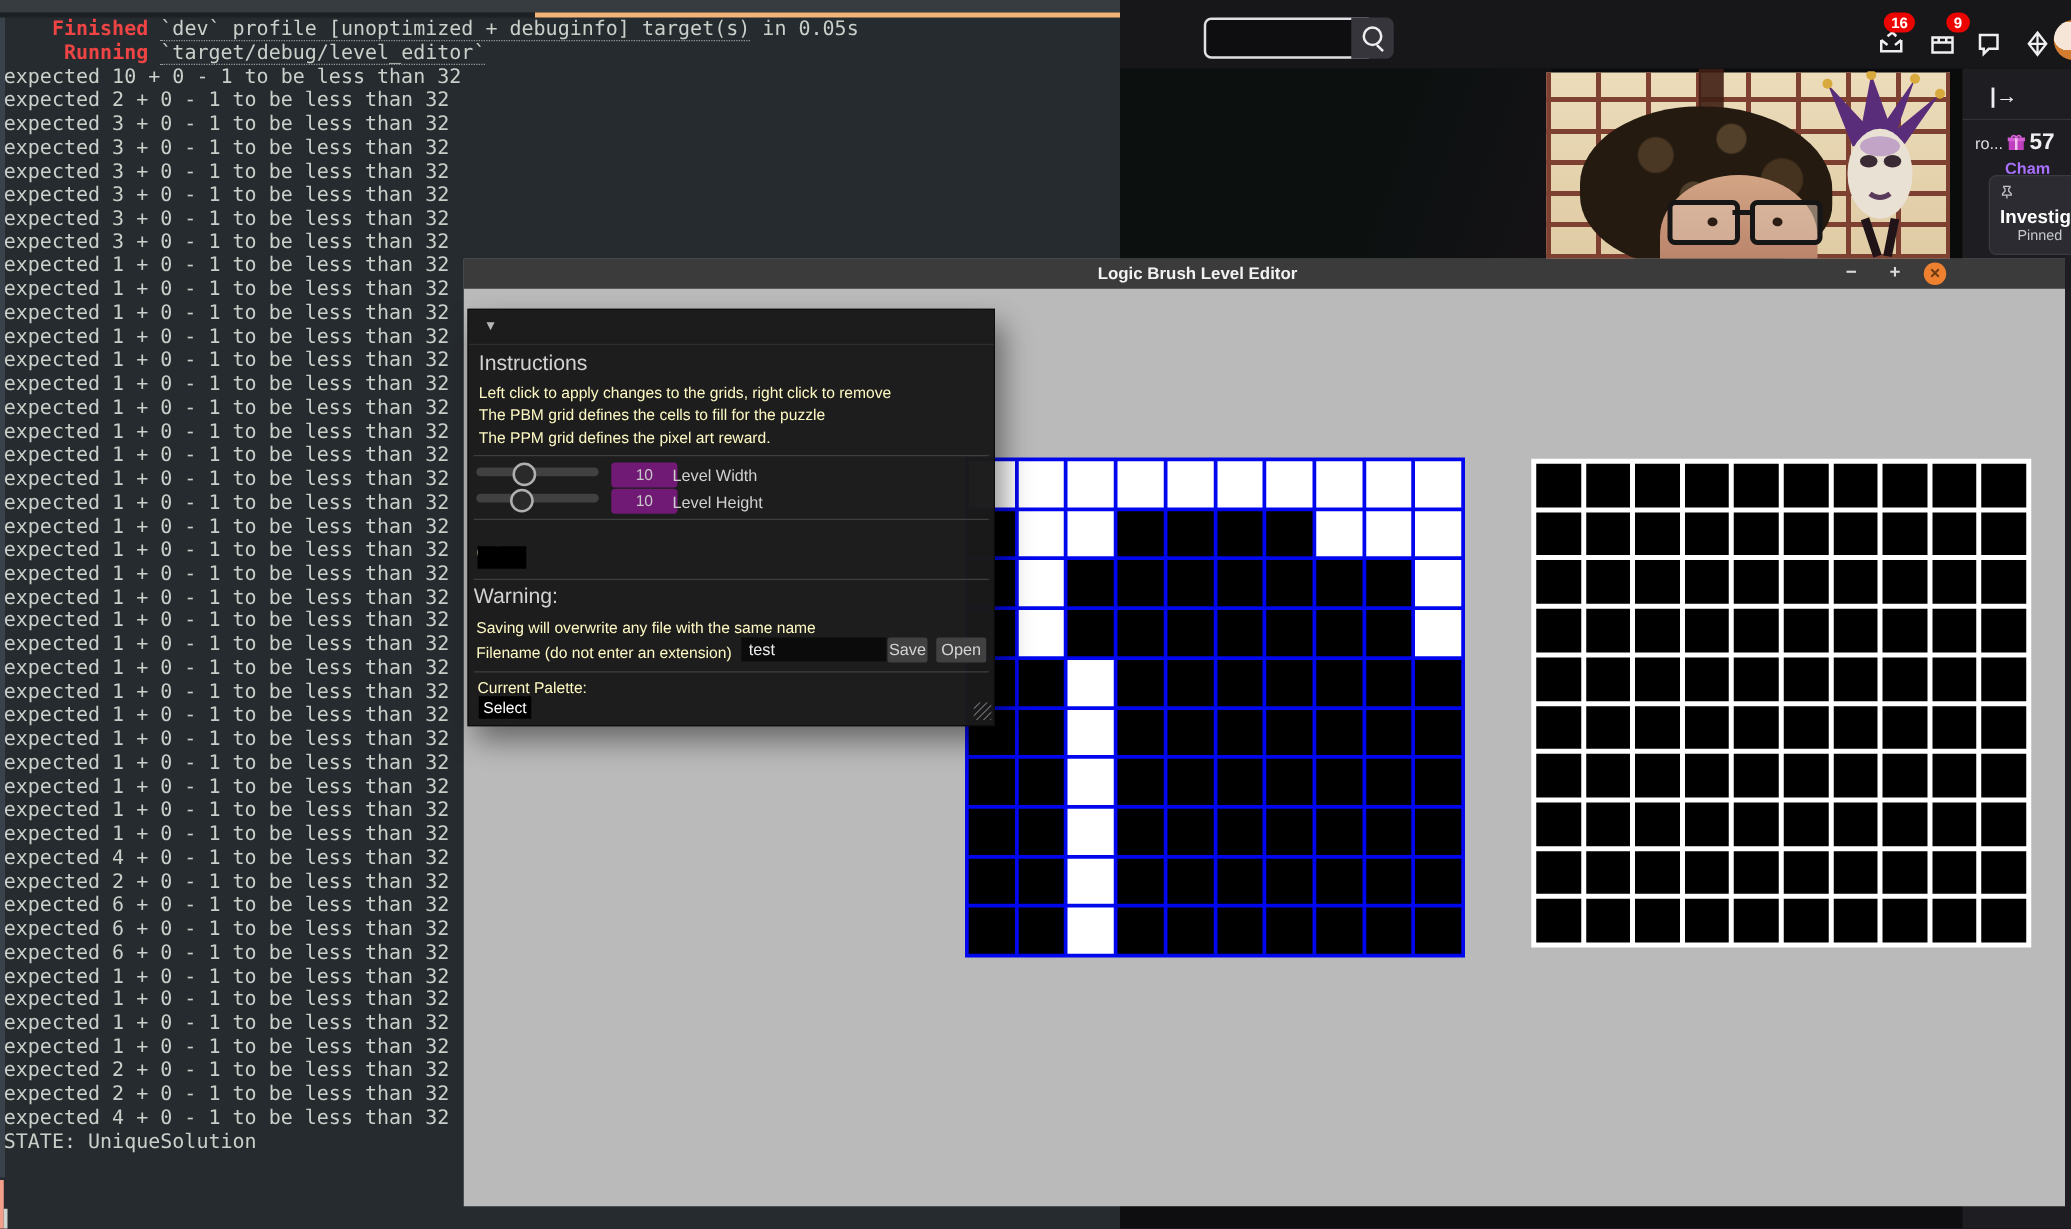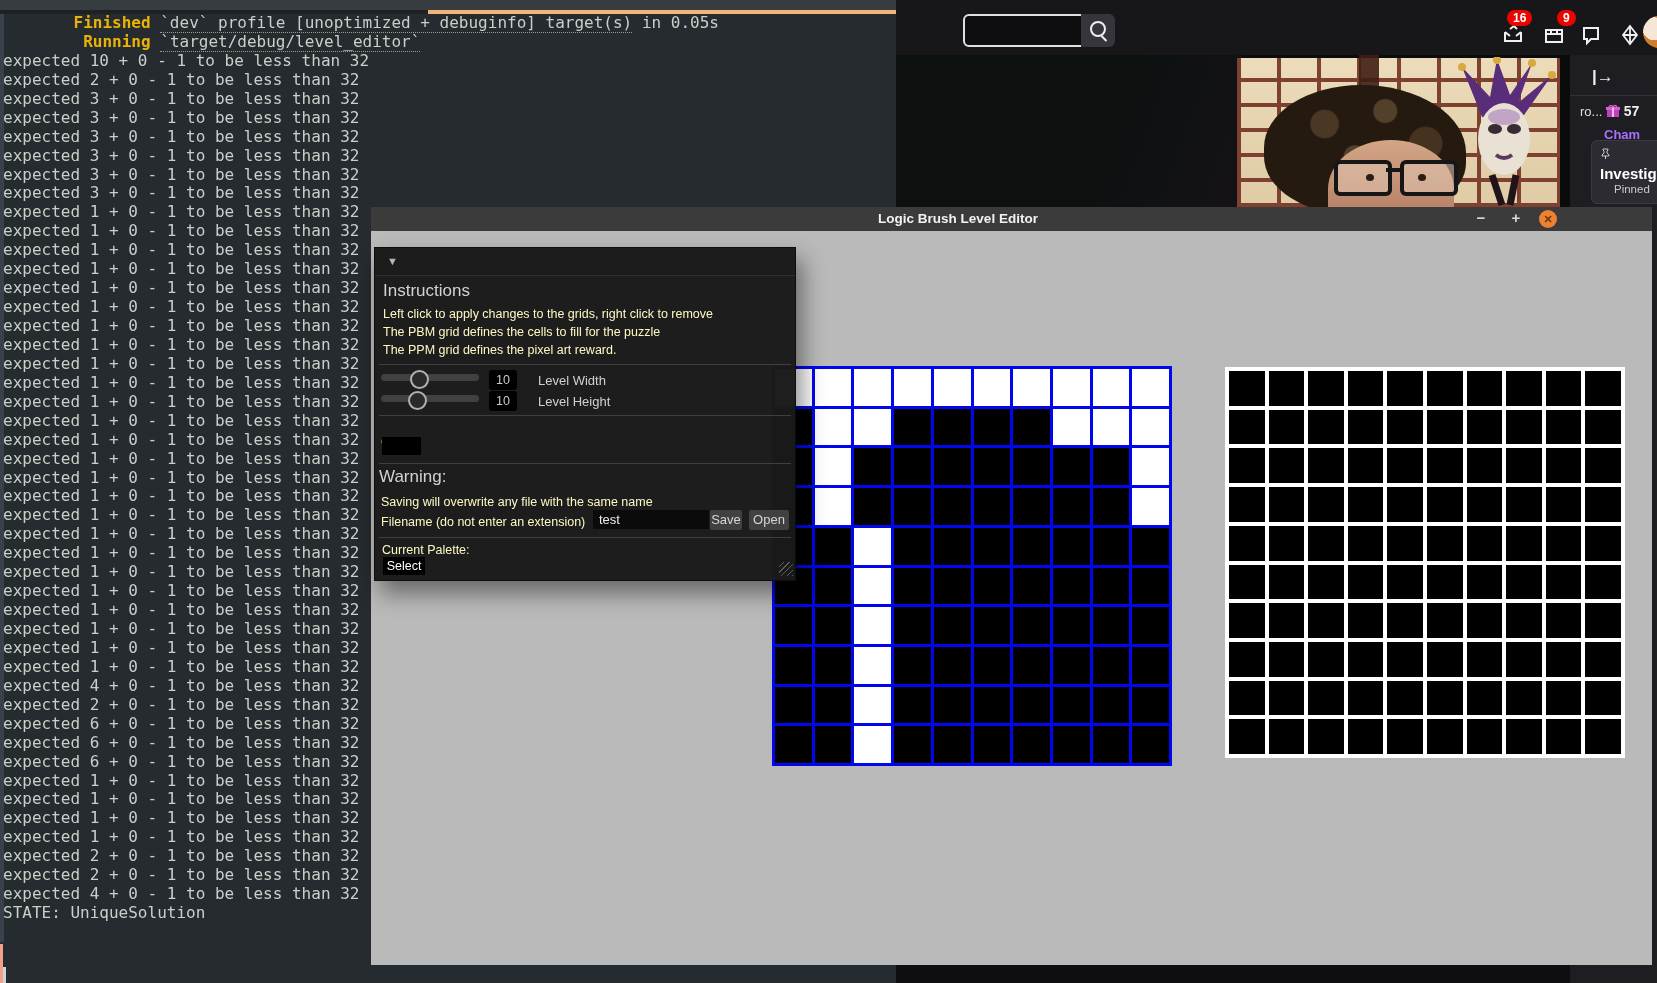--- a/index.html
+++ b/index.html
@@ -8,21 +8,21 @@
   .abs{position:absolute;}
 
   
   .terminal{left:0;top:0;width:896px;height:983px;background:#262b2f;z-index:1;}
   .term-topbar{left:0;top:0;width:896px;height:10px;background:#373c41;}
   .term-accent-left{left:0;top:10px;width:428px;height:4px;background:#1d2124;}
   .term-accent{left:428px;top:10px;width:468px;height:4px;background:#f2b478;}
   .term-leftstrip{left:0;top:14px;width:4px;height:928px;background:#39414a;}
   .term-lines{left:3px;top:14px;font:16px/18.93px "DejaVu Sans Mono",monospace;
               color:#c9cfc9;white-space:pre;}
-  .g{color:#eab308;font-weight:bold;margin-left:32px;}
+  .g{color:#ef4444;font-weight:bold;}
   .du{border-bottom:1px dotted #9a9a9a;}
   .term-pink{left:0;top:944px;width:3px;height:39px;background:#f2a08c;}
   .term-cursor{left:3px;top:967px;width:3px;height:16px;background:#cfd4cf;}
 
   
   .browser{left:896px;top:0;width:761px;height:983px;background:#0e0e10;z-index:1;overflow:hidden;}
   .b-topbar{left:0;top:0;width:761px;height:55px;background:#17171a;}
   .search-input{left:67px;top:14px;width:112px;height:29px;border:2px solid #dee0e3;
                 border-radius:6px 0 0 6px;background:#0e0e10;color:#efeff1;font-size:14px;padding:0 8px;}
   .search-btn{left:185px;top:14px;width:34px;height:33px;background:#35353b;border-radius:0 6px 6px 0;}
@@ -50,21 +50,21 @@
         background:linear-gradient(#d3a585,#b9836a);border-radius:50% 50% 8% 8%/70% 70% 5% 5%;}
   .glasses{left:438px;top:105px;width:124px;height:30px;}
   .lens{top:0;width:50px;height:28px;border:4px solid #161616;border-radius:6px;
         background:rgba(226,201,180,.55);}
   .bridge{left:52px;top:8px;width:14px;height:4px;background:#161616;}
   .eye{top:10px;width:8px;height:7px;background:#2c1d14;border-radius:50%;}
   .chatpanel{left:674px;top:55px;width:87px;height:928px;background:#1e1e22;overflow:hidden;}
   .collapse{left:22px;top:12px;color:#efeff1;font-size:17px;font-weight:bold;}
   .cdivider{left:0;top:40px;width:87px;height:1px;background:#313137;}
   .gift-row{left:10px;top:48px;color:#dedee3;font-size:13px;}
-  .gift-count{font-weight:bold;color:#efeff1;font-size:14px;}
+  .gift-count{font-weight:bold;color:#efeff1;font-size:18px;}
   .partial-user{left:34px;top:72px;height:12px;overflow:hidden;color:#a970ff;font-weight:bold;font-size:13px;}
   .pinned-card{left:21px;top:85px;width:80px;height:62px;background:#2b2b31;border:1px solid #3a3a41;
                border-radius:6px;overflow:hidden;}
   .pinned-label{left:8px;top:6px;color:#c8c8d0;font-size:11.5px;margin-top:36px;}
   .pinned-title{left:8px;top:24px;color:#ffffff;font-weight:bold;font-size:15px;white-space:nowrap;}
   .points{left:700px;top:964px;color:#efeff1;font-weight:bold;font-size:13px;margin-top:48px;}
 
   
   .window{left:371px;top:207px;width:1281px;height:758px;background:#bababa;z-index:10;}
   .titlebar{left:0;top:0;width:1281px;height:24px;background:#3b3b3b;}
@@ -84,21 +84,21 @@
   .panel{left:3px;top:40px;width:420px;height:332px;background:rgba(26,26,26,.98);
          border:1px solid #0d0d0d;box-shadow:6px 12px 22px rgba(0,0,0,.45);color:#b5b5b5;}
   .phdr{left:0;top:0;width:420px;height:27px;border-bottom:1px solid #2e2e2e;background:#1c1c1c;}
   .phdr-arrow{left:12px;top:7px;font-size:11px;color:#b5b5b5;}
   .phdr-title{left:0;top:5px;width:420px;text-align:center;color:#a4a4a4;font-size:15px;}
   .h1{color:#d2d2d2;font-size:17px;}
   .small{font-size:12.5px;color:#fef9c3;line-height:18px;}
   .hr{left:4px;width:412px;height:1px;background:#3f3f3f;}
   .track{height:7px;width:98px;background:#414141;border-radius:4px;}
   .knob{width:15px;height:15px;border:2px solid #b0b0b0;border-radius:50%;background:#2a2a2a;}
-  .valbox{width:28px;height:20px;background:#000000;border-radius:3px;color:#c9c9c9;
+  .valbox{width:53px;height:20px;background:#701a75;border-radius:3px;color:#c9c9c9;
           font-size:12.5px;text-align:center;line-height:20px;}
   .slabel{font-size:13px;color:#d0d0d0;}
   .swatch{left:7px;top:189px;width:39px;height:18px;background:#000;}
   .tinput{left:218px;top:262px;width:104px;height:19px;background:#0b0b0b;border:none;
           color:#ececec;font-size:13px;padding:0 6px;}
   .pbtn{top:262px;height:20px;background:#414141;color:#d5d5d5;font-size:13px;border-radius:2px;
         text-align:center;line-height:20px;}
   .selectbtn{left:8px;top:309px;width:42px;height:18px;background:#000;color:#fff;font-size:12.5px;
              text-align:center;line-height:18px;}
   .rhandle{left:404px;top:314px;width:14px;height:14px;

